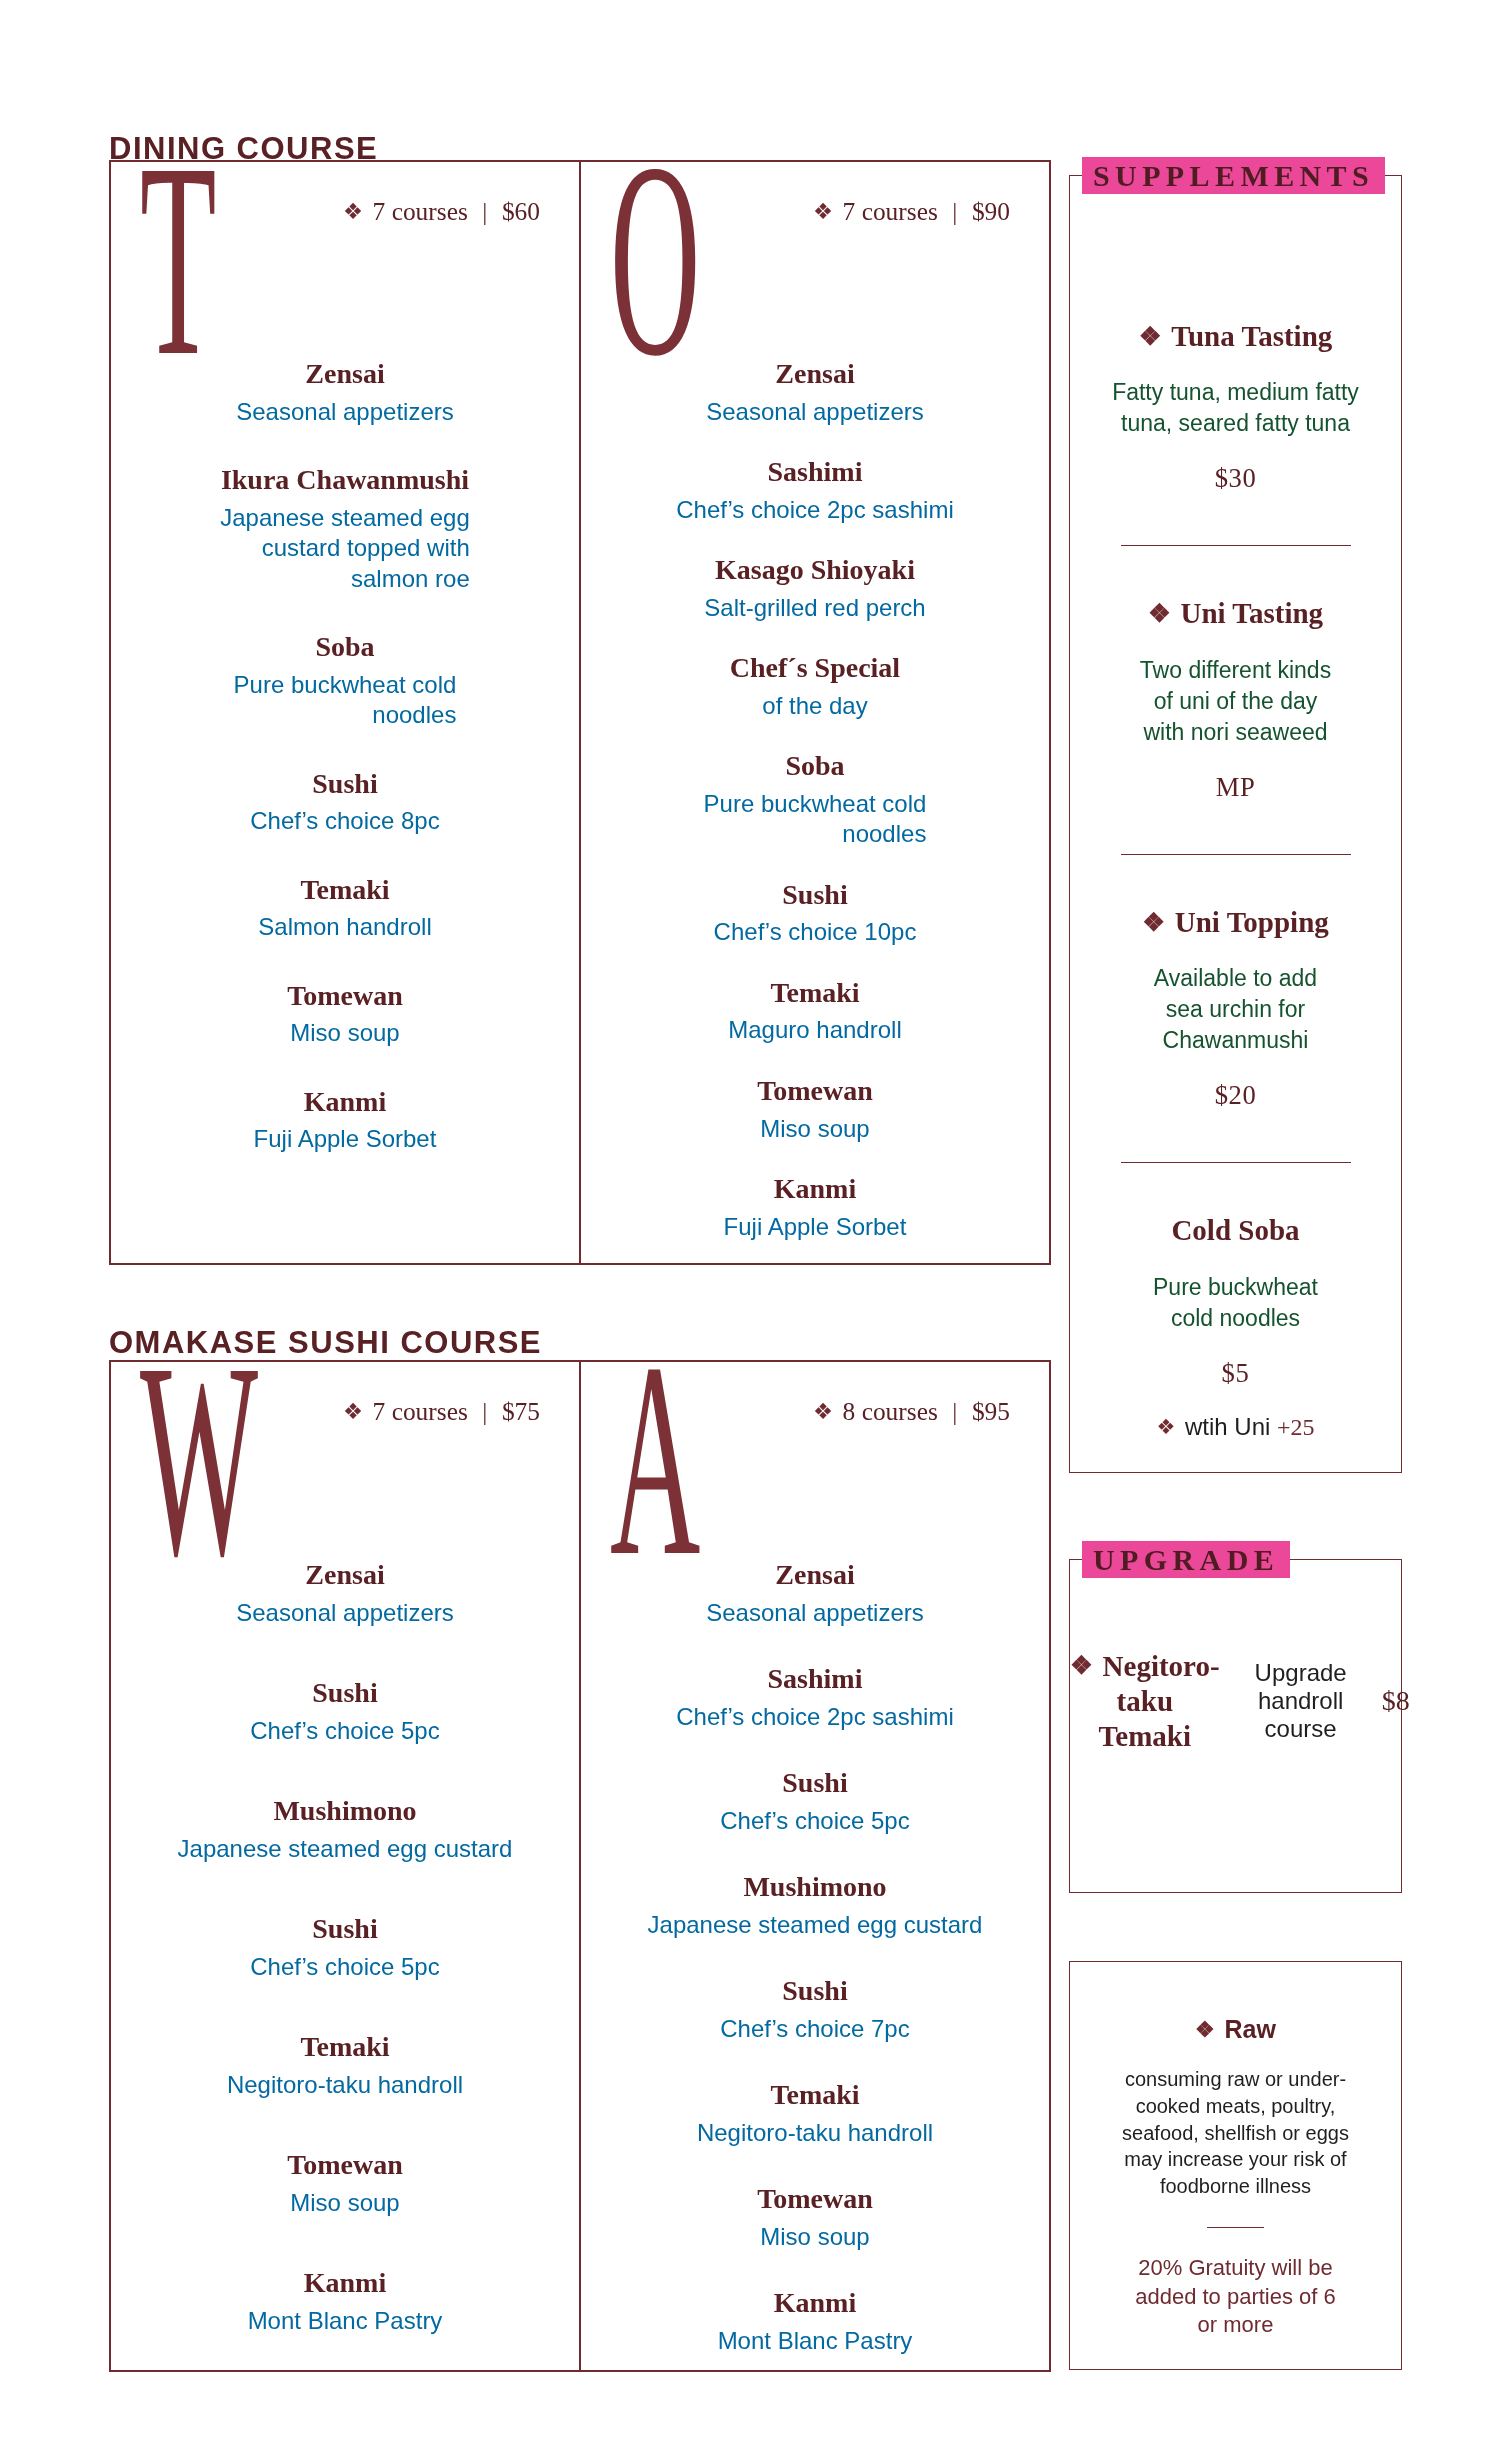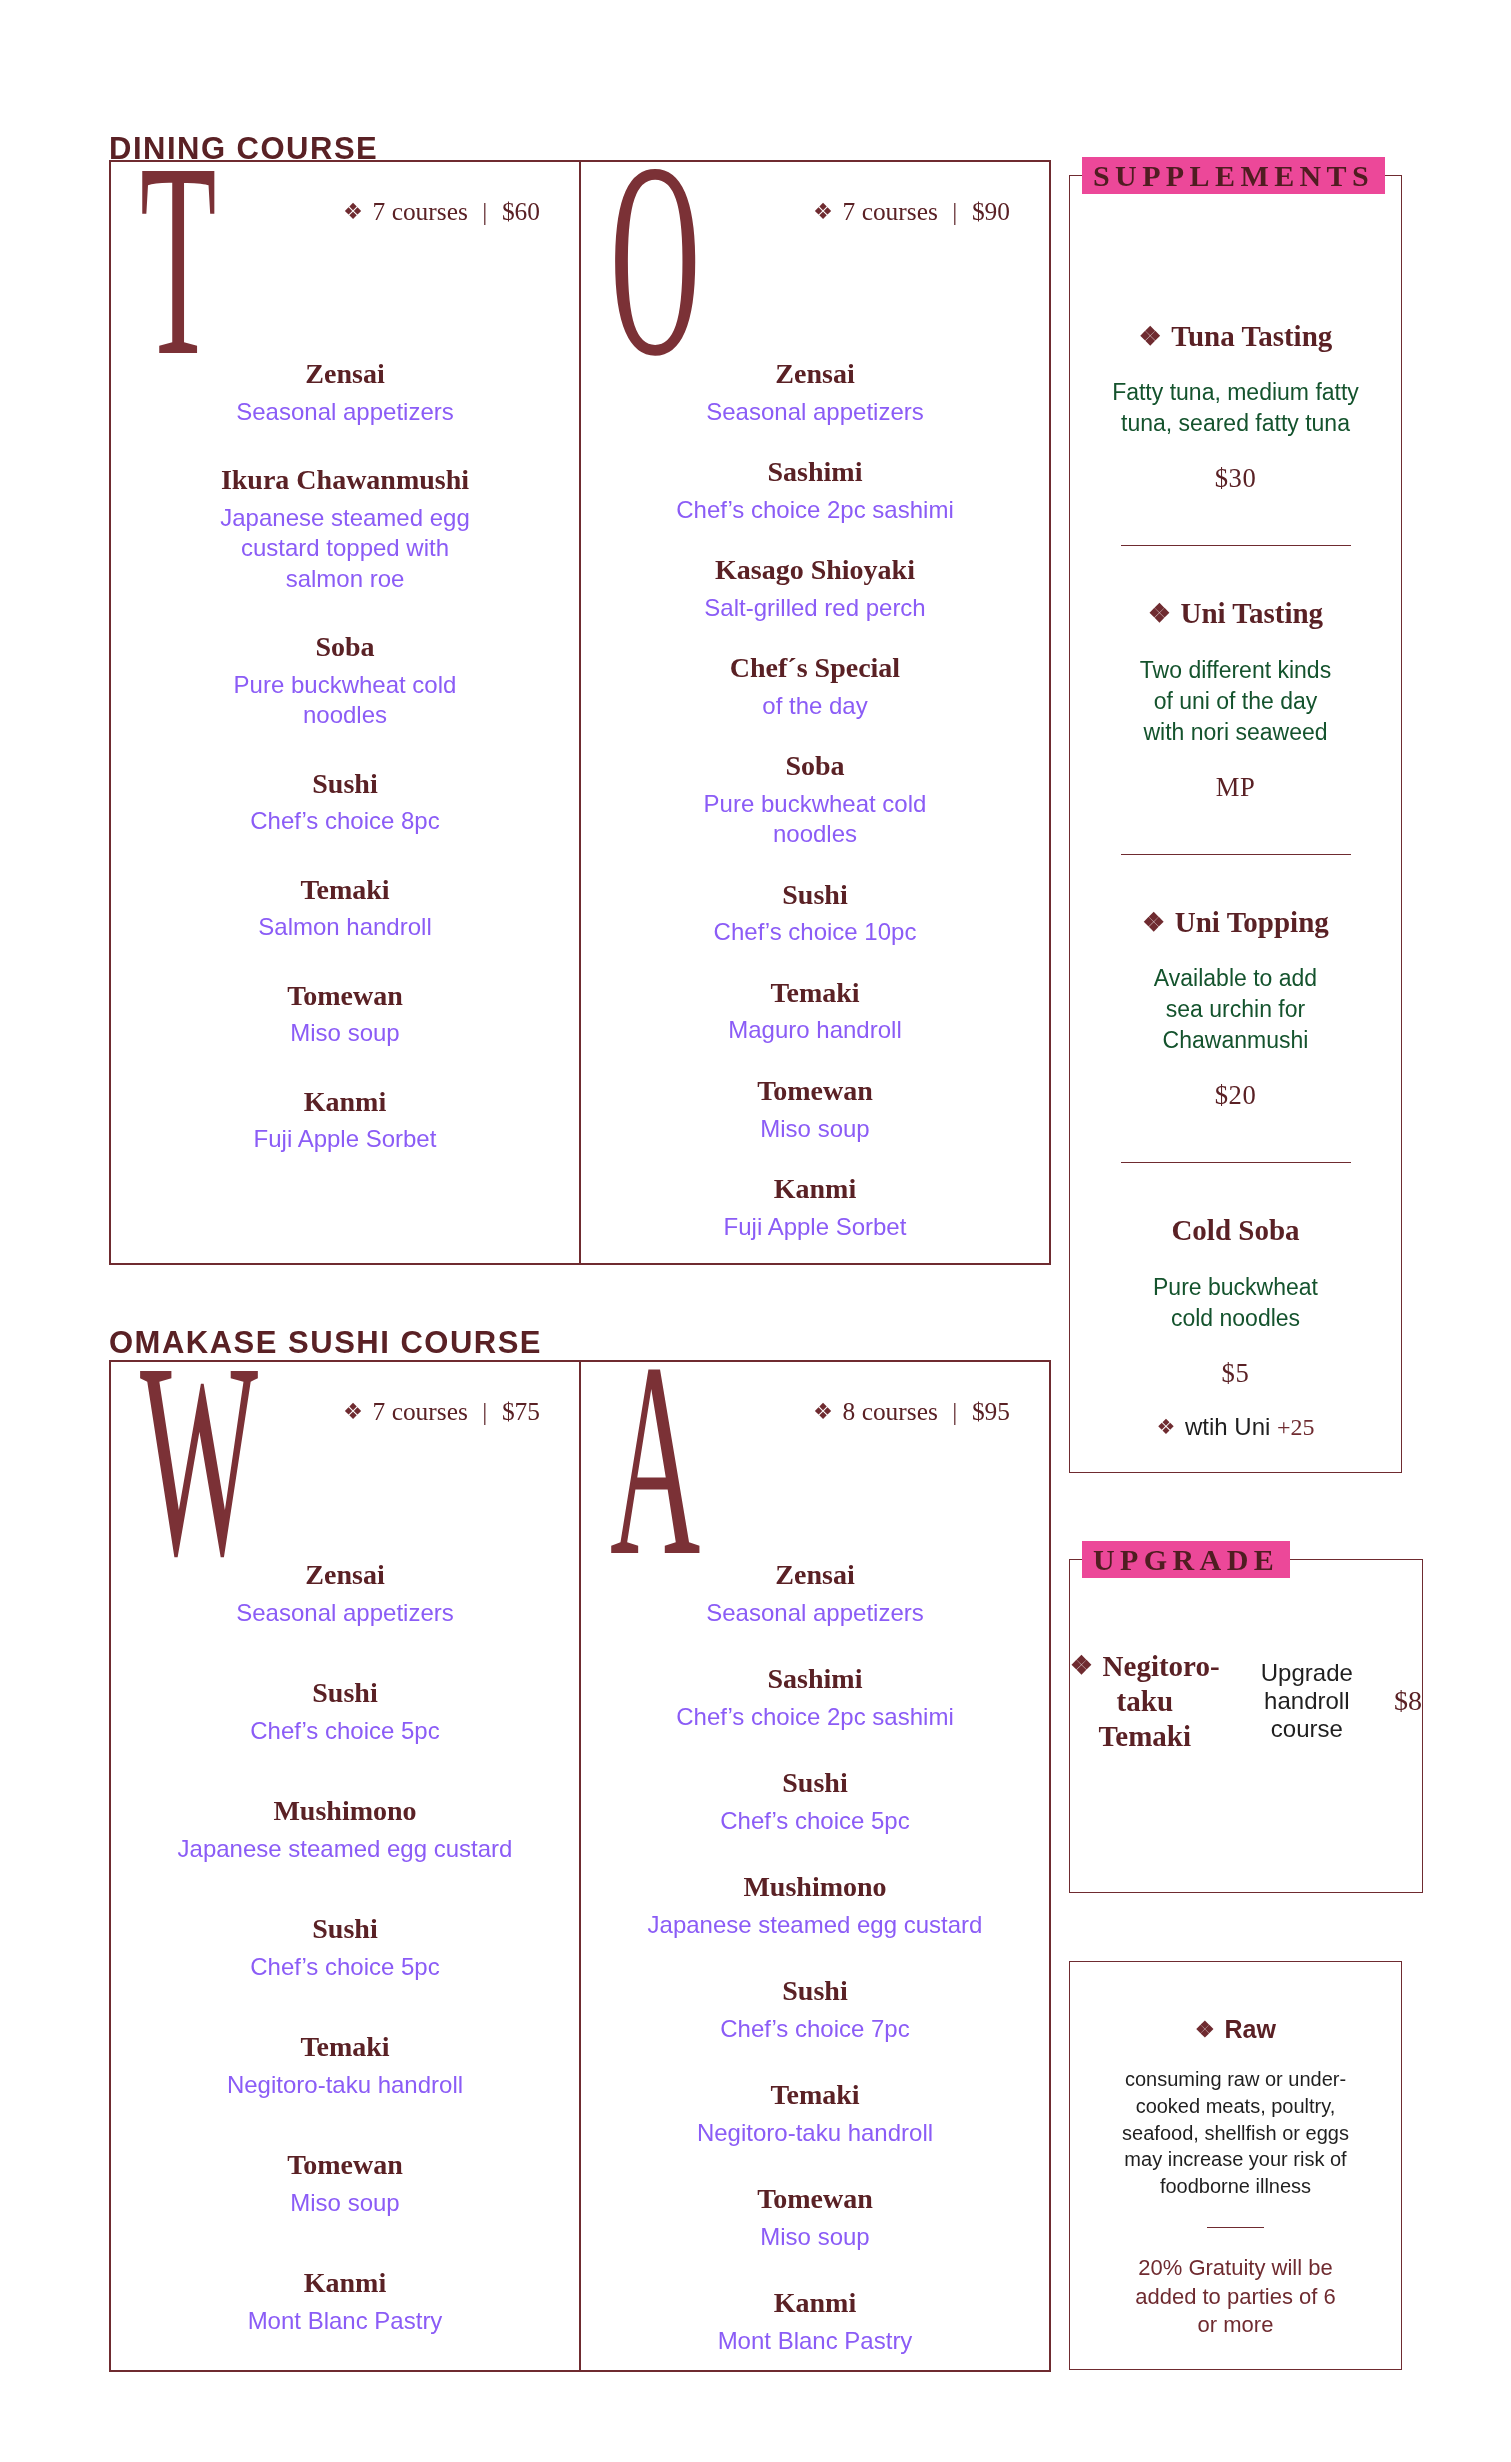--- a/index.html
+++ b/index.html
@@ -57,23 +57,23 @@
   .item-name{
     margin:0;
     font-family:"Liberation Serif",serif;
     font-weight:bold;
     font-size:28px;line-height:1.2;
     color:#5a2125;
   }
   .item-desc{
     margin:6px 0 0;
     font-size:24px;line-height:1.27;
-    color:#8b5cf6;
+    color:#0369a1;
     white-space:pre-line;
-    text-align:center;
+    text-align:right;
   }
   
   .side-box{
     position:absolute;
     border:1.8px solid #6f2b30;
     background:#fff;
   }
   .side-label{
     position:absolute;top:-19px;left:12px;
     background:#ec4899;
@@ -346,21 +346,21 @@
       <div class="supp-entry">
         <div class="supp-head"><span>Cold Soba</span></div>
         <p class="supp-desc">Pure buckwheat
 cold noodles</p>
         <div class="supp-price">$5</div>
         <div class="supp-extra"><span class="diamond-icon">❖</span><span class="extra-text">wtih Uni</span> <span class="plus">+25</span></div>
       </div>
     </div>
 </div>
 
-<div class="side-box" style="left:1069px;top:1559px;width:331px;height:332px;padding-left:21px;">
+<div class="side-box" style="left:1069px;top:1559px;width:331px;height:332px;">
   <div class="side-label">UPGRADE</div>
   <div class="upg-wrap">
     <div class="upg-head"><span class="diamond-icon">❖</span><span>Negitoro-taku
 Temaki</span></div>
     <p class="upg-desc">Upgrade handroll course</p>
     <div class="upg-price">$8</div>
   </div>
 </div>
 
 <div class="side-box" style="left:1069px;top:1961px;width:331px;height:407px;">

